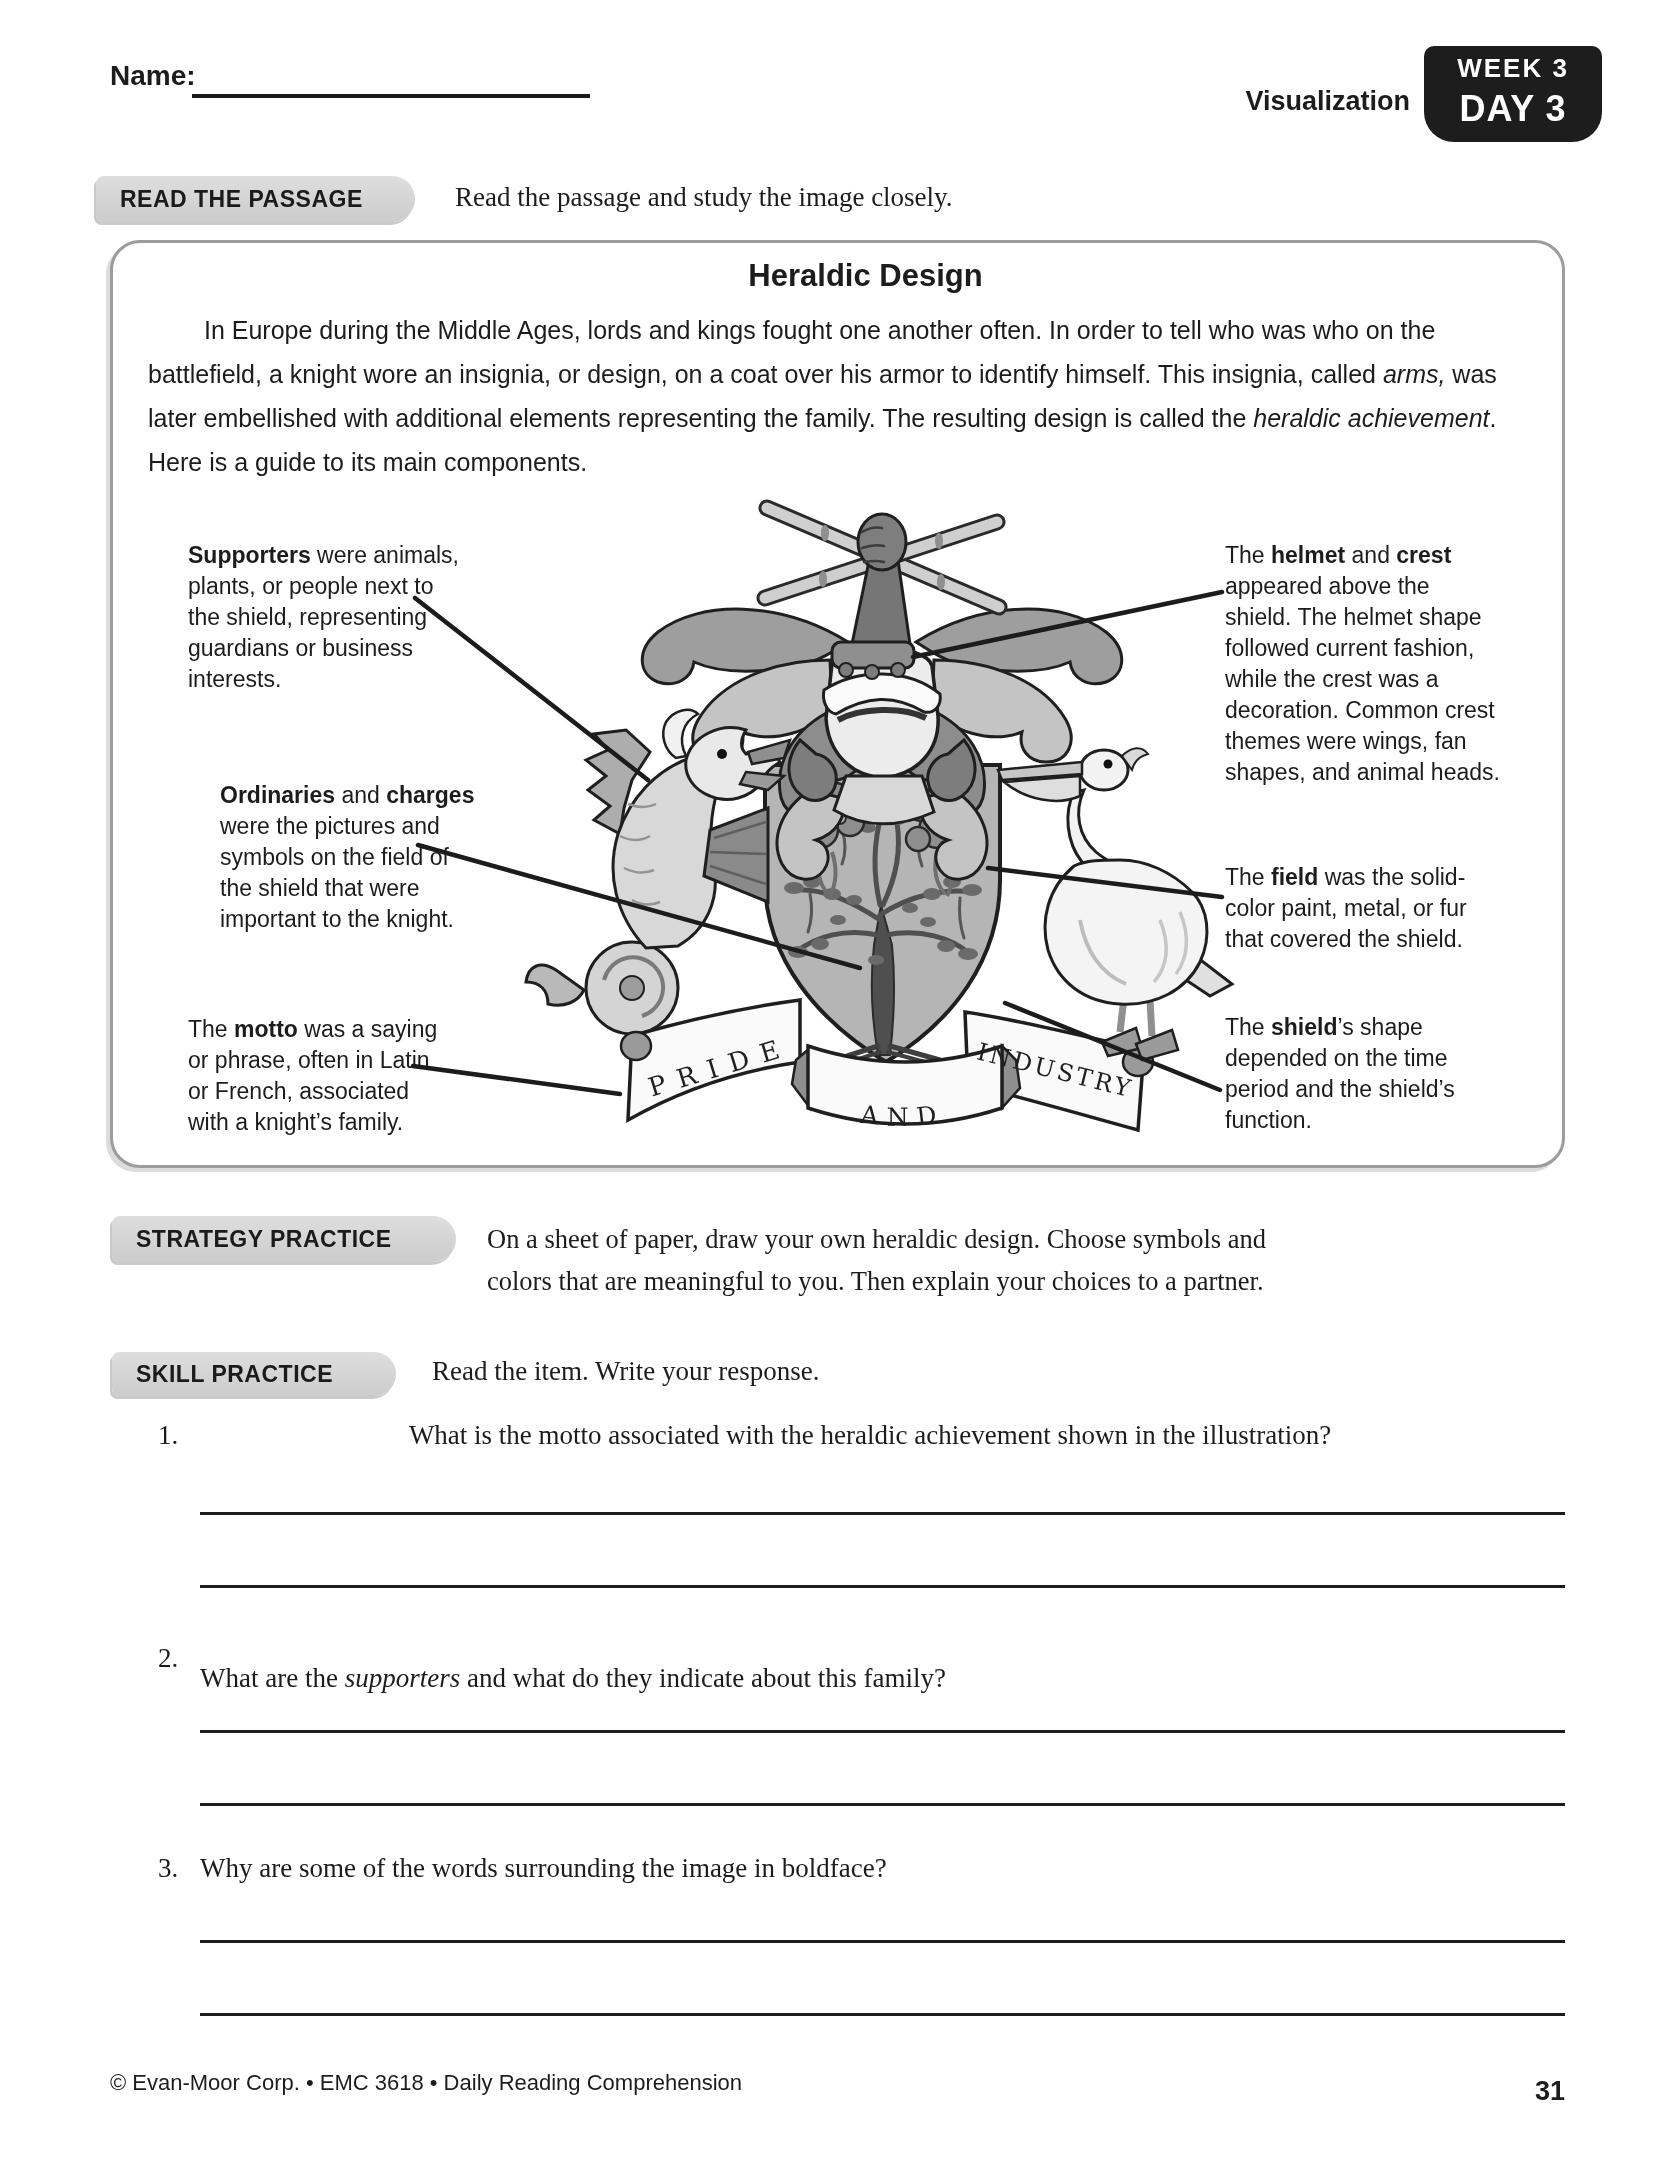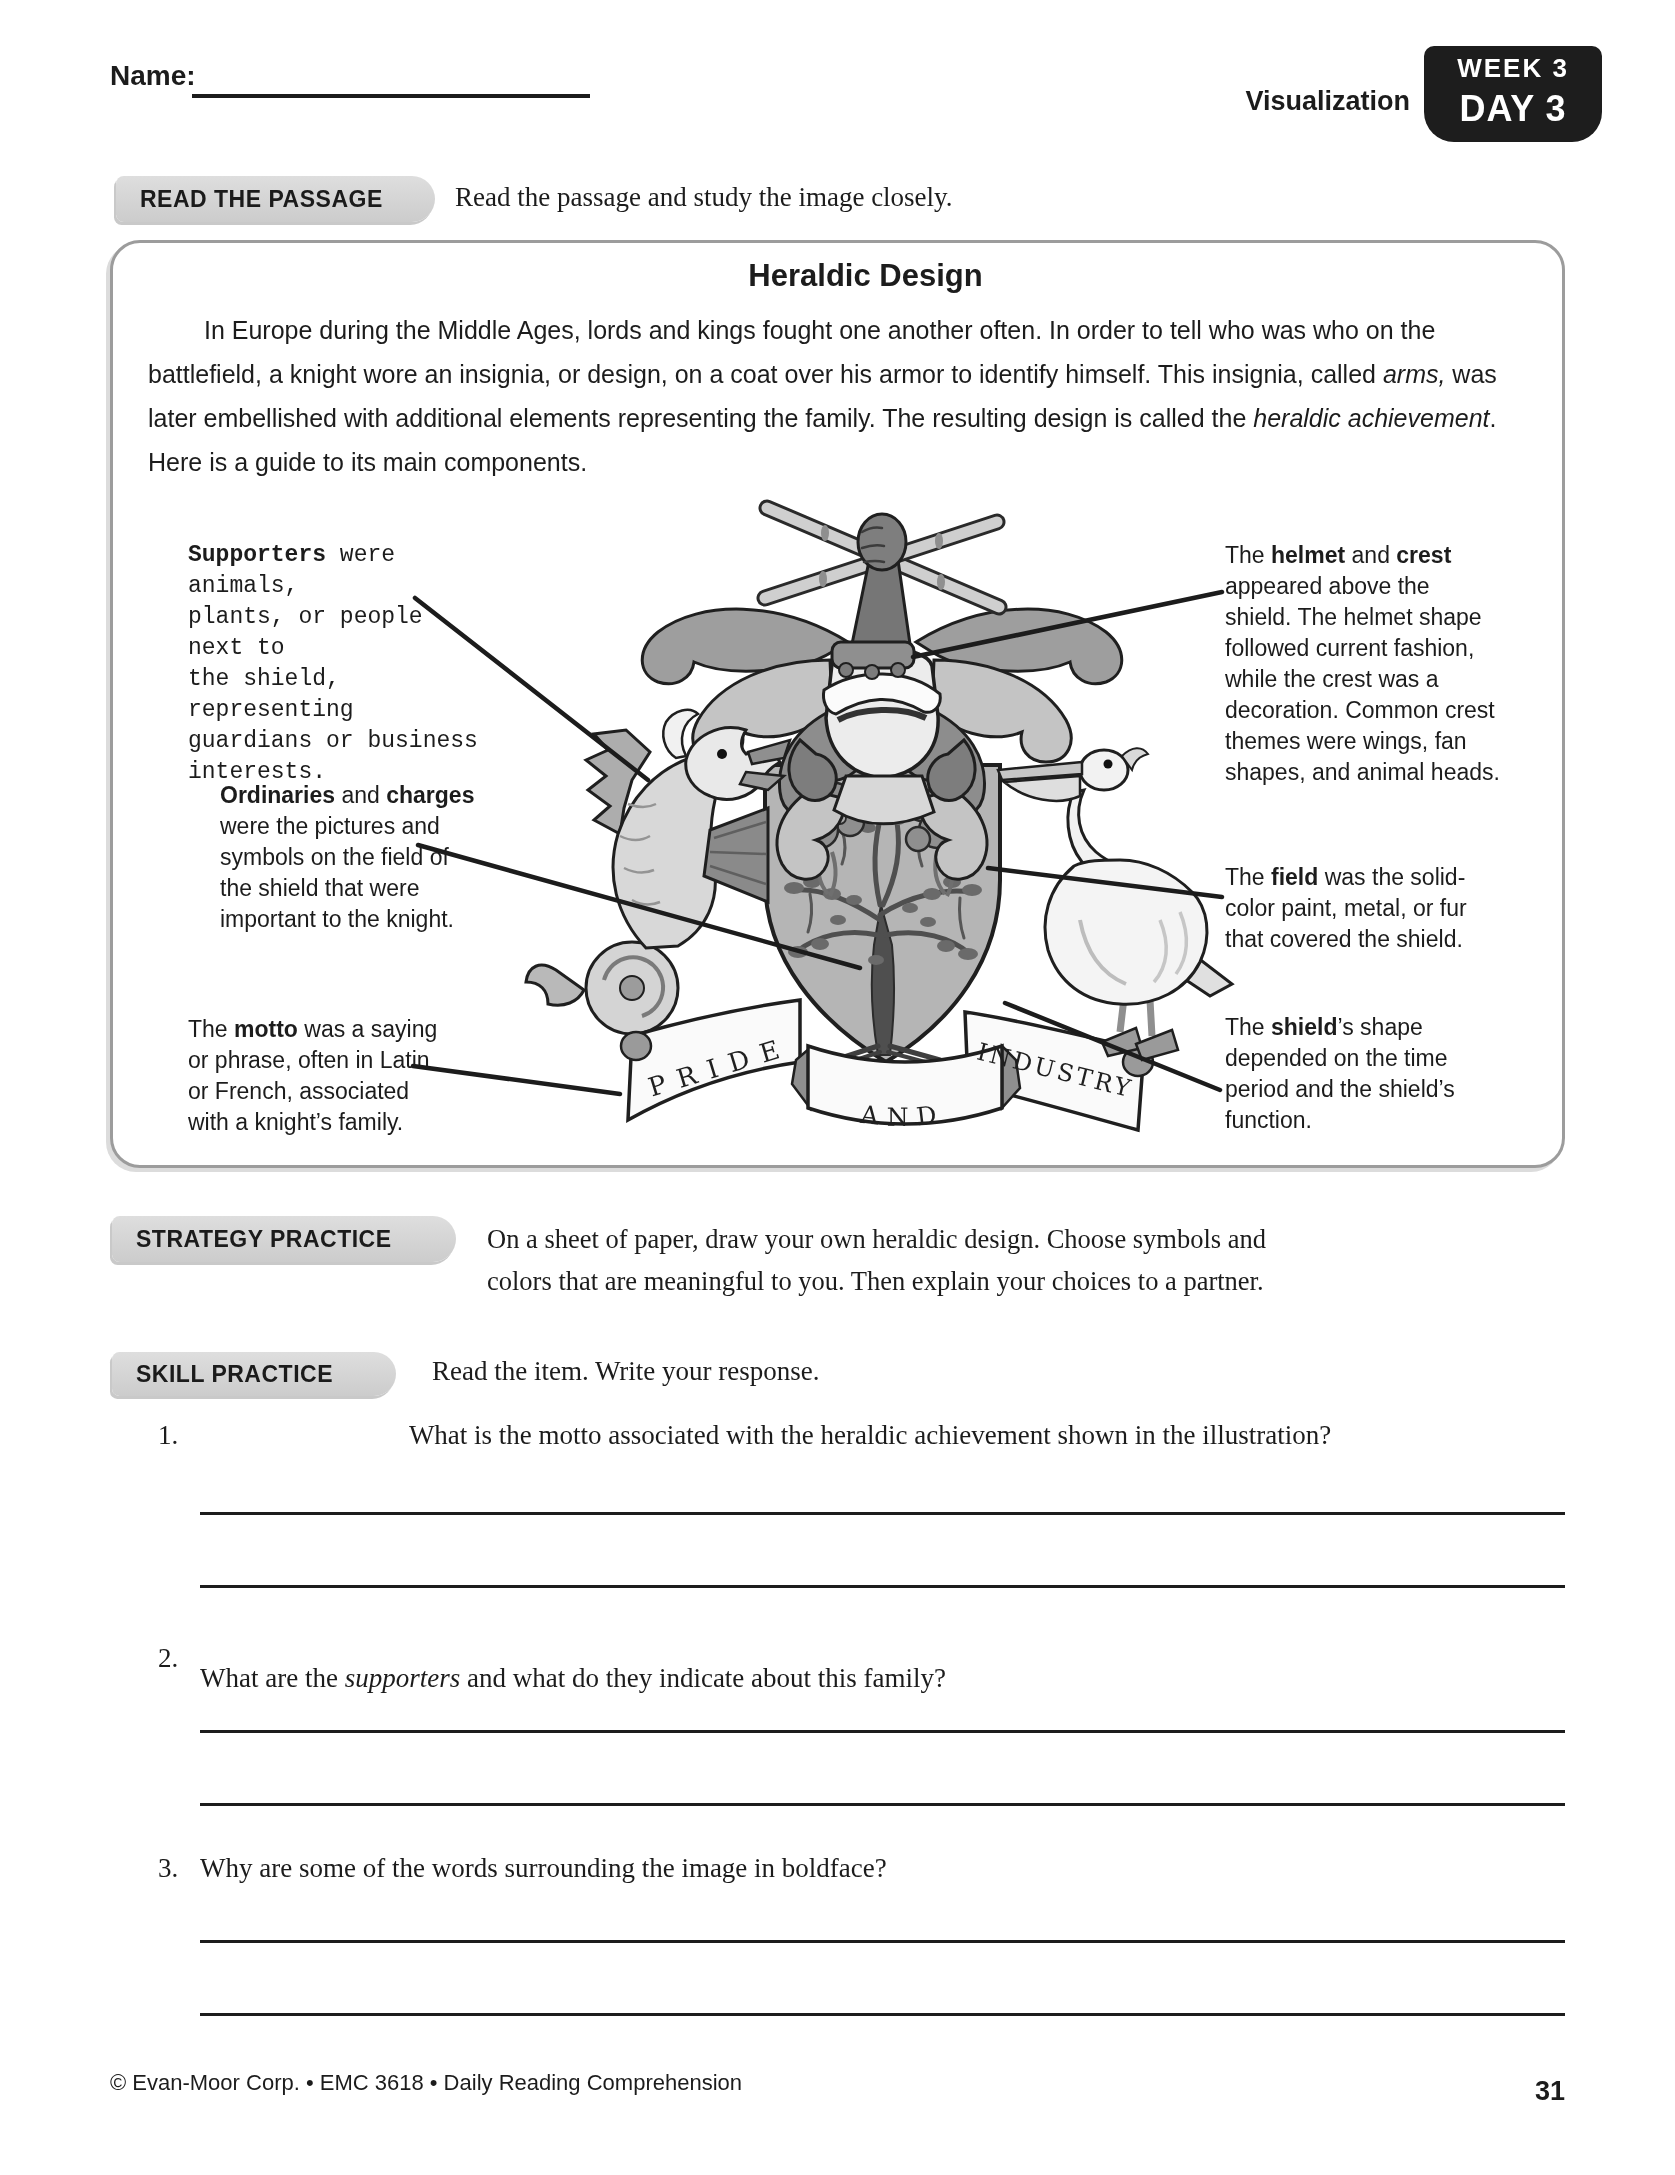--- a/index.html
+++ b/index.html
@@ -21,42 +21,42 @@
   }
   .weekday-tab .wk{font-size:26px;font-weight:bold;letter-spacing:2px;margin-top:7px;}
   .weekday-tab .dy{font-size:36px;font-weight:bold;letter-spacing:1px;margin-top:4px;}
 
   
   .badge{
     background:linear-gradient(#dedede,#cccccc);color:#1b1b1b;font-weight:bold;
     border-radius:8px 24px 24px 8px;box-shadow:-2px 3px 0 #c9c9c9;
     display:flex;align-items:center;padding-left:24px;letter-spacing:0.5px;
   }
-  .badge-read{left:116px;top:176px;width:295px;height:46px;font-size:23px;text-align:center;}
+  .badge-read{left:96px;top:176px;width:295px;height:46px;font-size:23px;text-align:center;}
   .badge-strategy{left:112px;top:1216px;width:320px;height:46px;font-size:23px;}
   .badge-skill{left:112px;top:1352px;width:260px;height:44px;font-size:23px;}
 
   .serif-instr{font-family:"Liberation Serif", serif;font-size:27px;}
   .read-instr{left:455px;top:182px;}
   .strategy-instr{left:487px;top:1218px;line-height:42px;font-size:26.5px;}
   .skill-instr{left:432px;top:1356px;}
 
   
   .passage-box{
     left:110px;top:240px;width:1455px;height:928px;border:3px solid #9c9c9c;
     border-radius:30px;box-sizing:border-box;background:#fff;box-shadow:-4px 4px 0 #dcdcdc;
   }
   .passage-title{left:0px;top:258px;width:1675px;text-align:center;font-size:31px;font-weight:bold;margin-left:28px;}
   .passage-body{
     left:148px;top:308px;width:1382px;font-size:25px;line-height:44px;text-indent:56px;
   }
 
   
   .fig-label{font-size:23px;line-height:31px;}
-  .lab-supporters{left:188px;top:540px;width:300px;font-family:Liberation Mono, monospace;}
+  .lab-supporters{left:188px;top:540px;width:300px;}
   .lab-ordinaries{left:188px;top:780px;width:300px;margin-left:32px;}
   .lab-motto{left:188px;top:1014px;width:300px;}
   .lab-helmet{left:1225px;top:540px;width:320px;}
   .lab-field{left:1225px;top:862px;width:320px;}
   .lab-shield{left:1225px;top:1012px;width:320px;}
 
   .figure-svg{left:380px;top:360px;width:880px;height:810px;}
 
   
   .q-num{font-family:"Liberation Serif", serif;font-size:27px;width:40px;}

